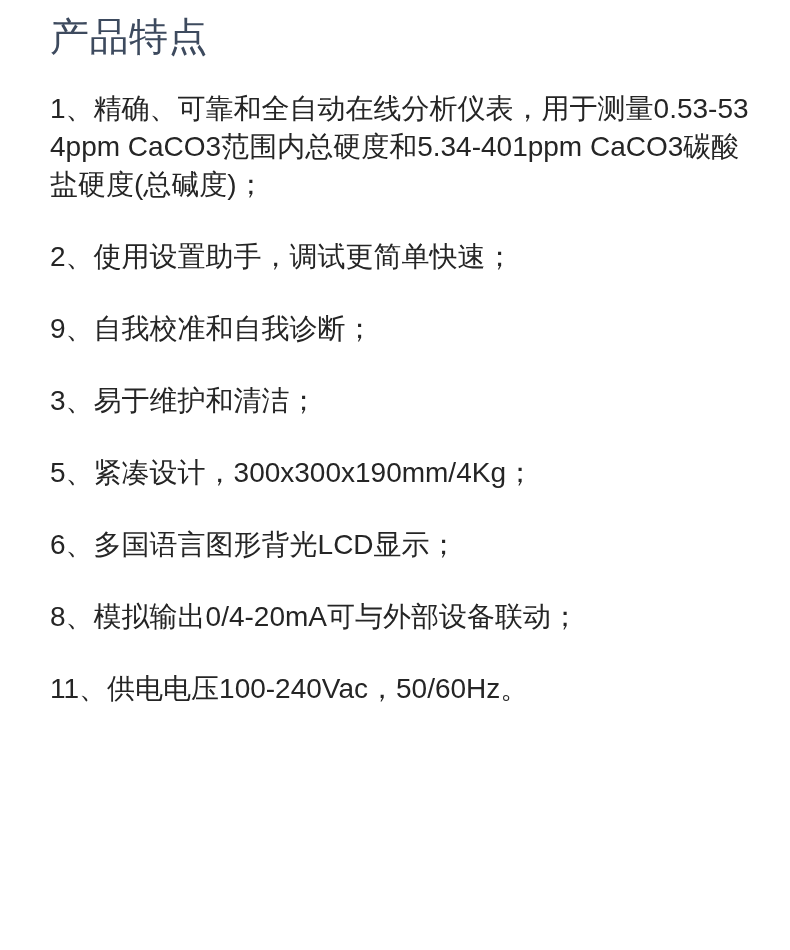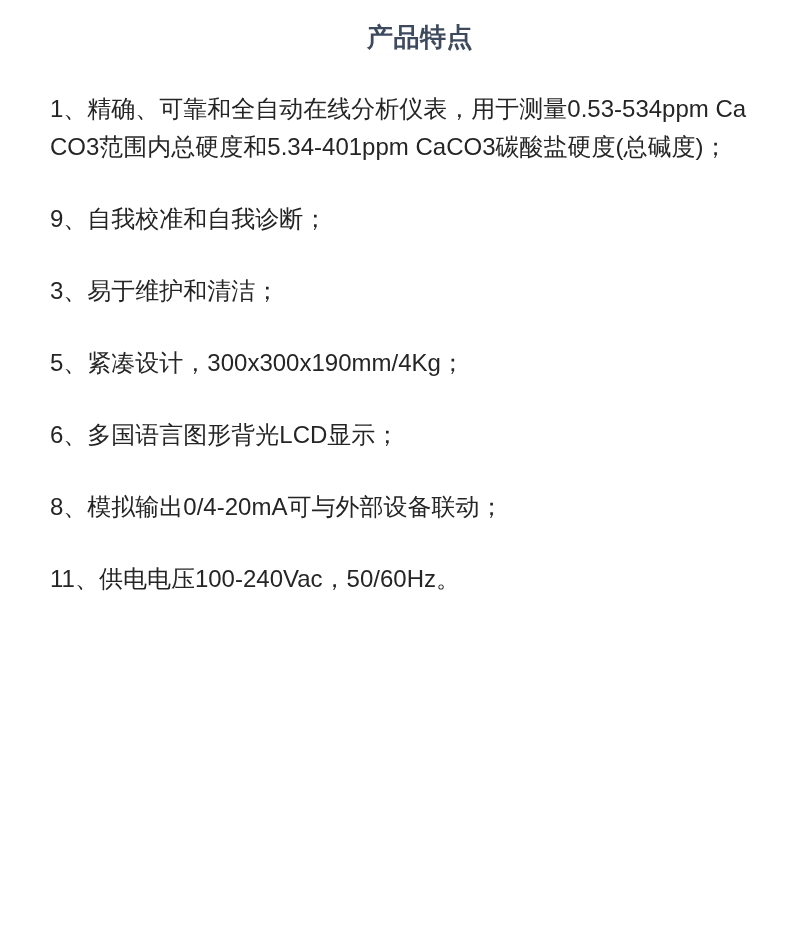--- a/index.html
+++ b/index.html
@@ -10,49 +10,50 @@
     overflow: hidden;
     font-family: "Liberation Sans", "DejaVu Sans", sans-serif;
   }
   .page {
     width: 790px;
     height: 950px;
     background: #ffffff;
   }
   .title {
     margin: 16px 0 0 50px;      
-    text-align: center;
-    font-size: 26px;
+    text-align: left;
+    font-size: 39px;
     line-height: 42px;
-    font-weight: 700;
+    font-weight: 400;
     color: #3d4a5e;
     letter-spacing: 0.5px;
   }
   .features {
     margin: 32px 40px 0 50px;   
     width: 700px;
   }
   .feature {
-    font-size: 24px;
+    font-size: 28px;
     line-height: 38px;
     color: #252525;
     margin: 0 0 34px 0;
     word-break: break-all;      
     text-align: left;
   }
   .feature:last-child { margin-bottom: 0; }
 </style>
 </head>
 <body>
 
 <div class="page">
   <h1 class="title">产品特点</h1>
 
   <div class="features">
     <p class="feature">1、精确、可靠和全自动在线分析仪表，用于测量0.53-534ppm CaCO3范围内总硬度和5.34-401ppm CaCO3碳酸盐硬度(总碱度)；</p>
+    <p class="feature">2、使用设置助手，调试更简单快速；</p>
     <p class="feature">9、自我校准和自我诊断；</p>
     <p class="feature">3、易于维护和清洁；</p>
     <p class="feature">5、紧凑设计，300x300x190mm/4Kg；</p>
     <p class="feature">6、多国语言图形背光LCD显示；</p>
     <p class="feature">8、模拟输出0/4-20mA可与外部设备联动；</p>
     <p class="feature">11、供电电压100-240Vac，50/60Hz。</p>
   </div>
 </div>
 
 </body></html>

